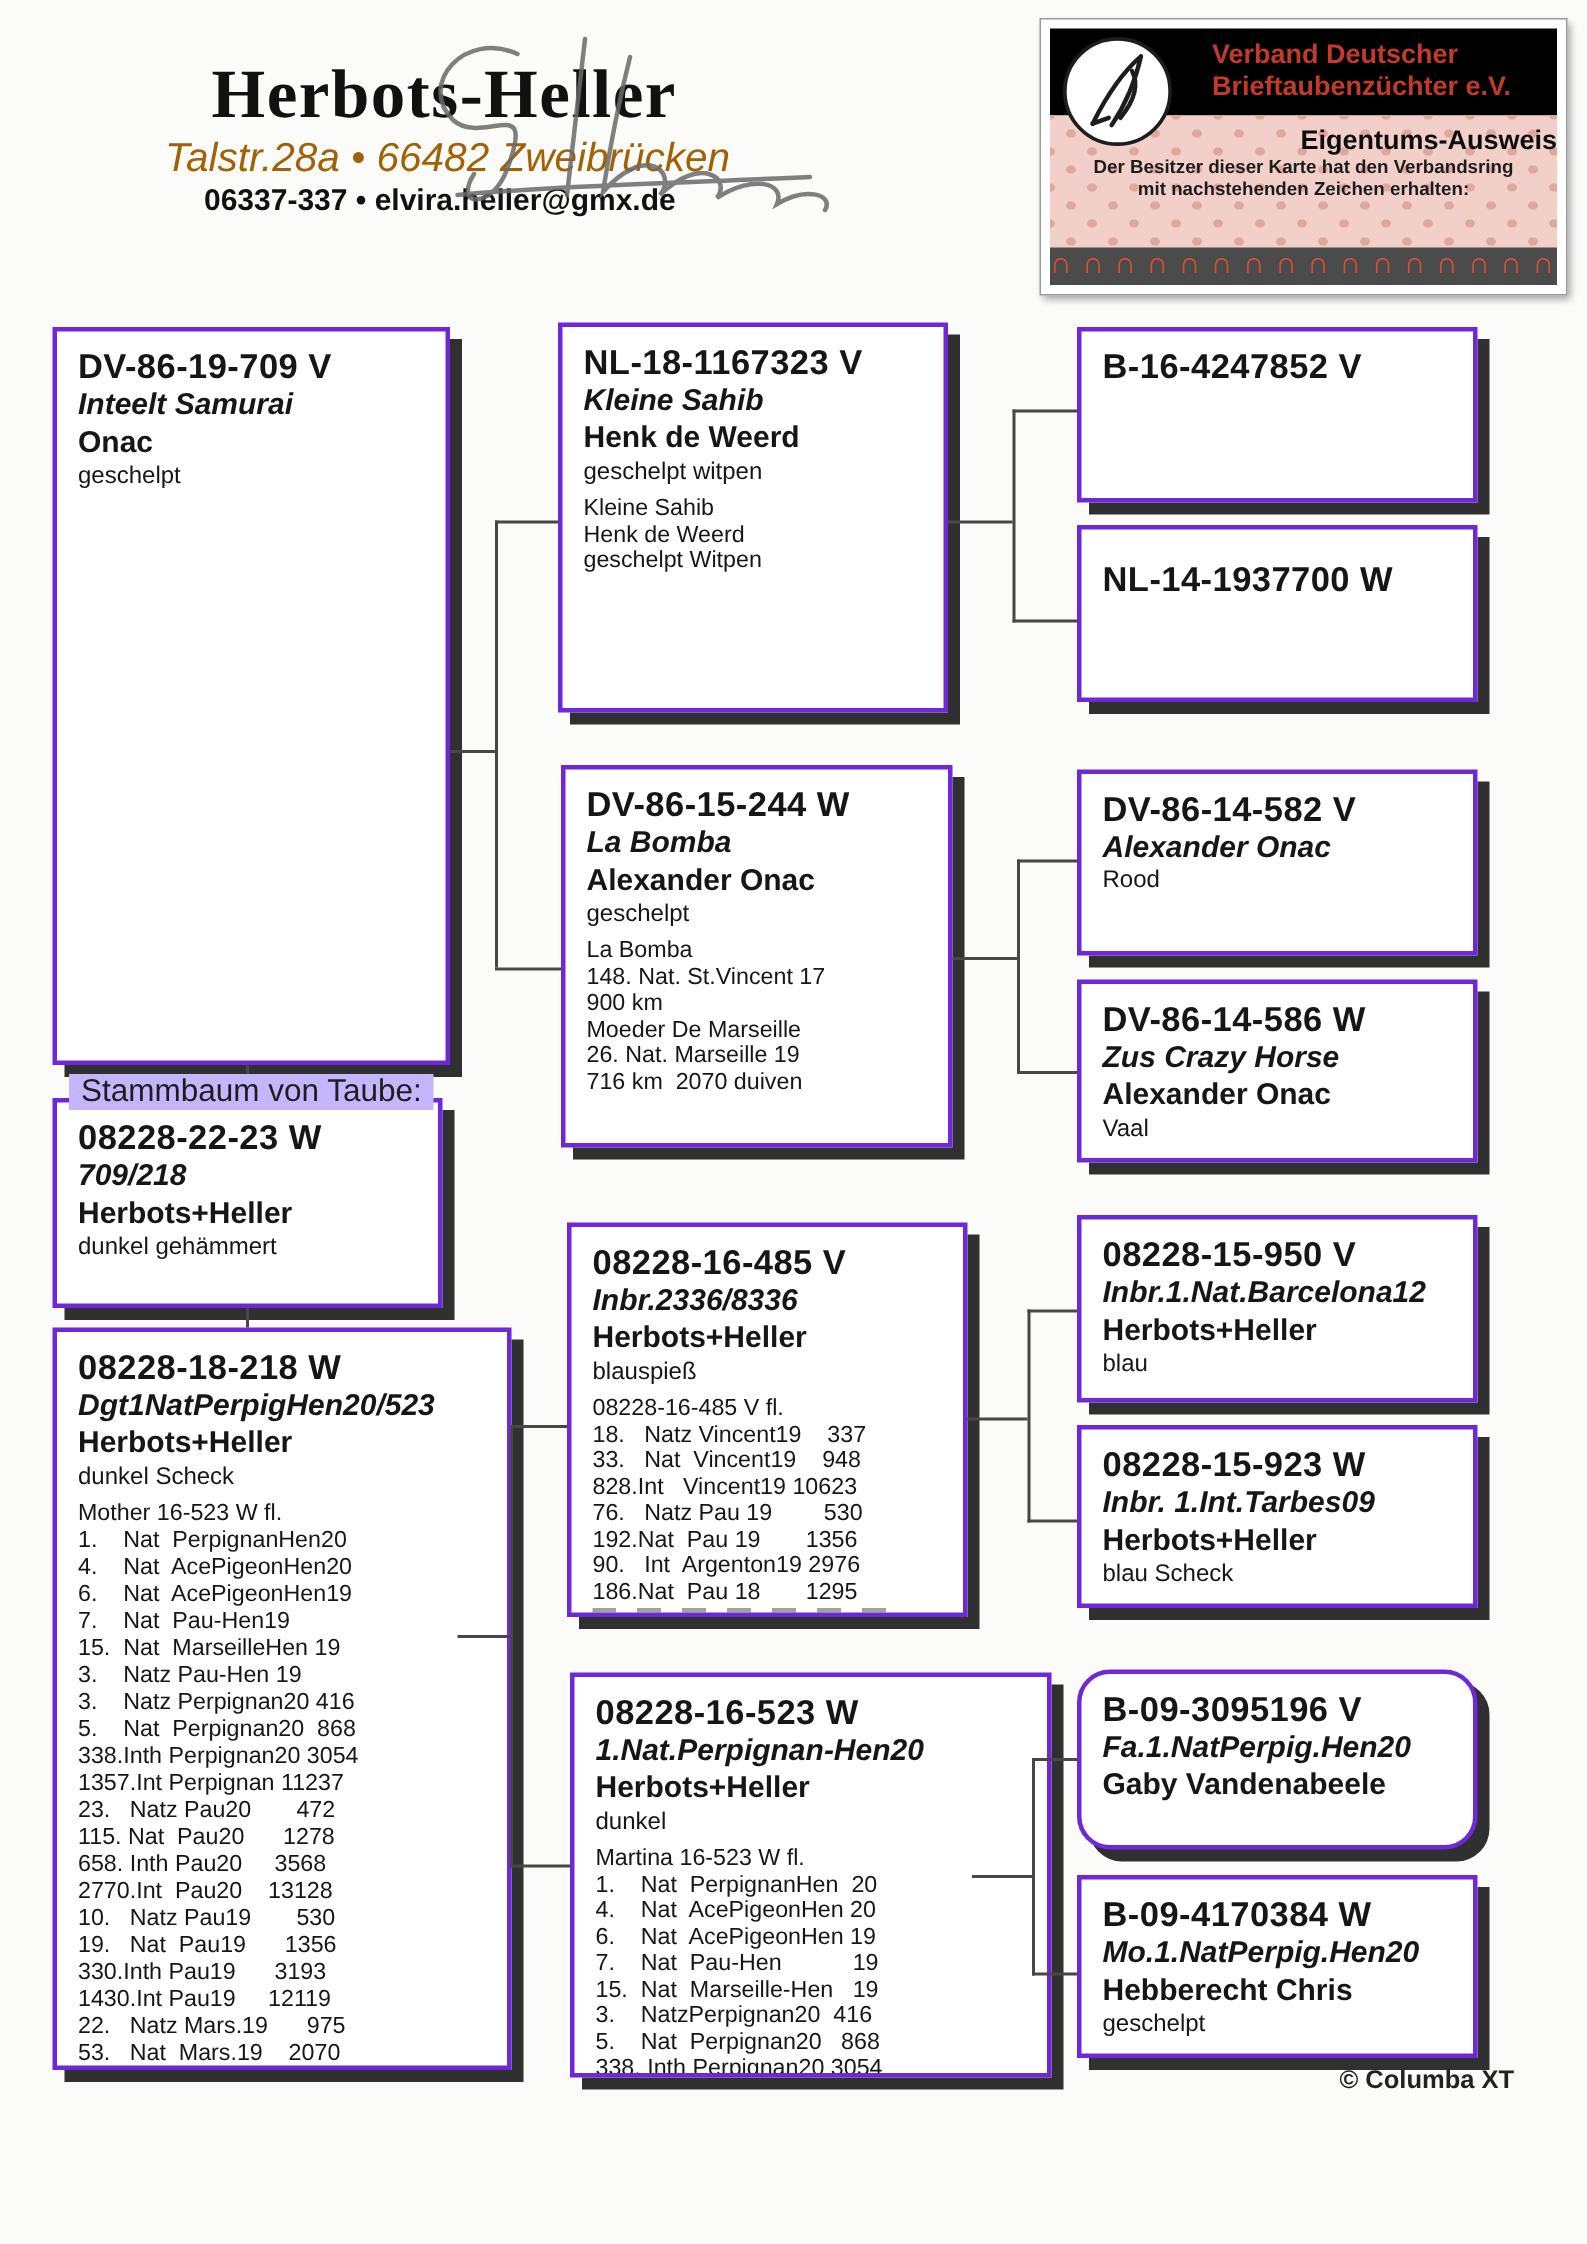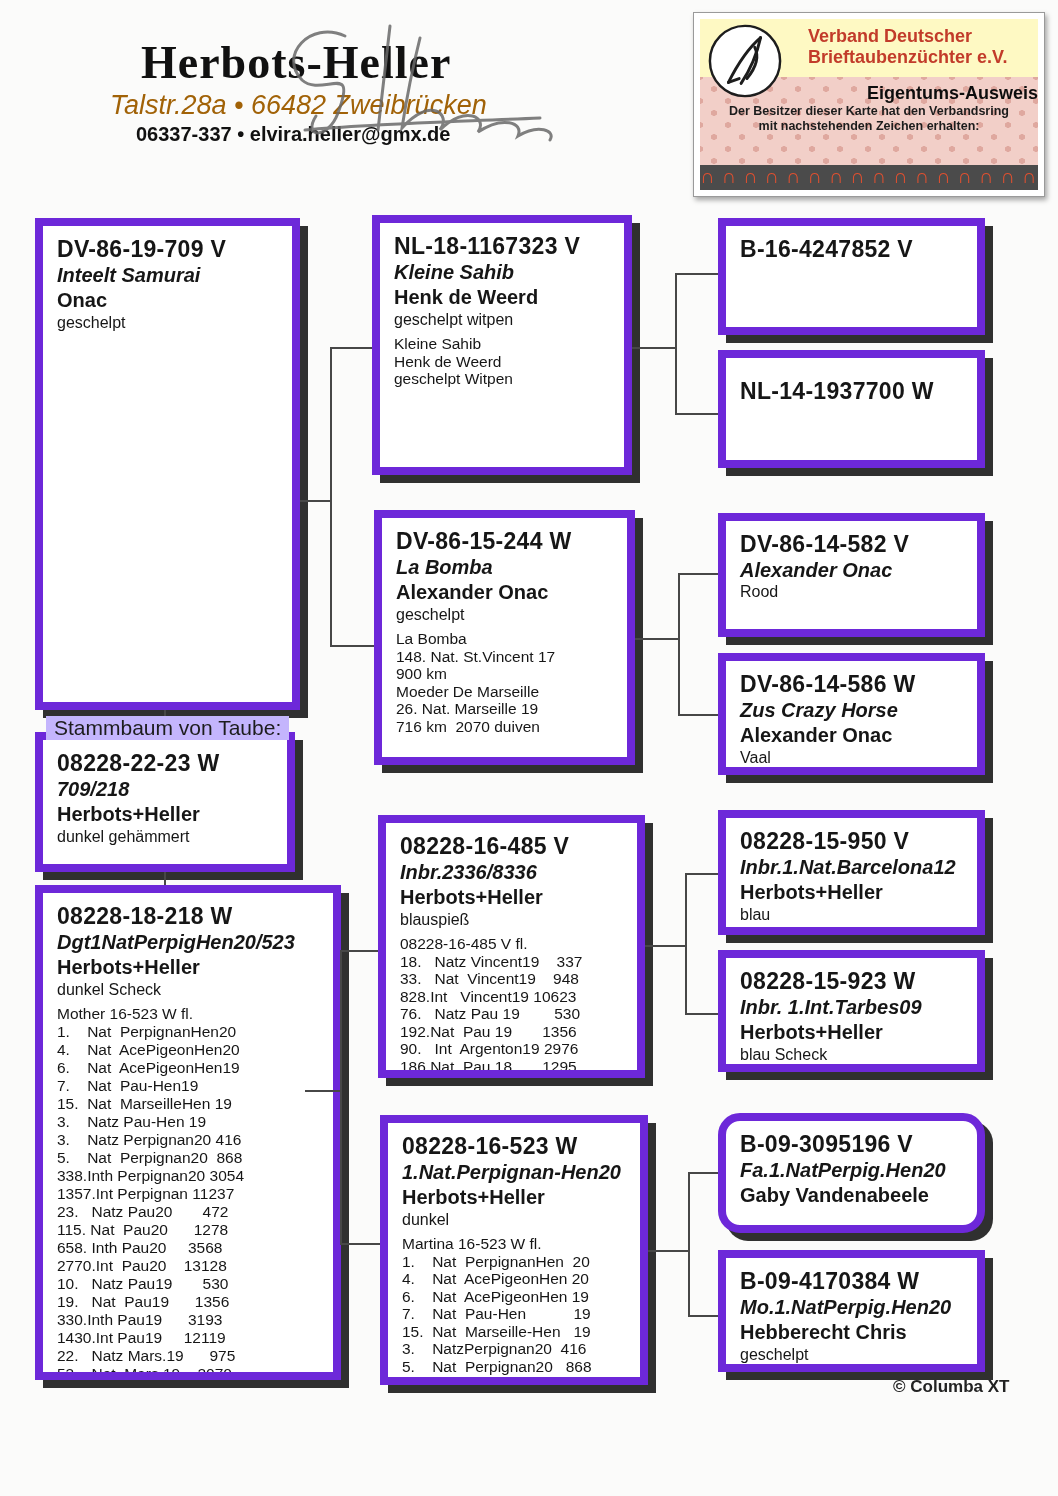--- a/index.html
+++ b/index.html
@@ -10,39 +10,39 @@
   
   .lh-name{left:141px;top:36px;font-family:"Liberation Serif", serif;
            font-weight:bold;font-size:46px;letter-spacing:1px;color:#111;}
   .lh-addr{left:110px;top:90px;font-style:italic;font-size:27px;color:#a16207;}
   .lh-contact{left:136px;top:123px;font-weight:bold;font-size:20px;color:#111;}
   .lh-sign{left:250px;top:18px;pointer-events:none;}
 
   
   .card{left:693px;top:12px;width:350px;height:183px;background:#fff;
         border:1px solid #9a9a9a;box-shadow:2px 3px 5px rgba(0,0,0,.35);}
-  .card-band{position:absolute;left:6px;right:6px;top:6px;height:58px;background:#fef9c3;}
+  .card-band{position:absolute;left:6px;right:6px;top:6px;height:58px;background:#000000;}
   .card-org{margin-left:108px;padding-top:7px;color:#c23b2a;font-weight:bold;
             font-size:18px;line-height:21px;}
   .card-logo{position:absolute;left:12px;top:9px;width:78px;height:78px;z-index:3;}
   .card-body{position:absolute;left:6px;right:6px;top:64px;bottom:6px;
              background-color:#f2cfc8;
              background-image:radial-gradient(#dfa89f 3px, transparent 3.5px),
                               radial-gradient(#dfa89f 3px, transparent 3.5px);
              background-size:28px 24px;background-position:0 0,14px 12px;overflow:hidden;}
   .card-title{text-align:right;font-weight:bold;font-size:18px;margin-top:6px;color:#0d0d0d;}
   .card-sub{text-align:center;font-size:12.5px;line-height:14.5px;font-weight:bold;color:#1c1c1c;}
   .card-ringstrip{background:#fdfdfd;margin:5px 5px 0;padding:1px 0 2px;text-align:center;
                   font-size:31px;font-weight:bold;letter-spacing:2px;color:#0a0a0a;}
   .card-orn{position:absolute;left:0;right:0;bottom:0;height:25px;background:#4b4b4b;
             color:#e2502f;font-size:20px;font-weight:bold;letter-spacing:7px;
             text-align:center;line-height:23px;overflow:hidden;white-space:nowrap;}
 
   
-  .box{position:absolute;background:#fff;border:8px solid #6d28d9;
+  .box{position:absolute;background:#fff;border:3px solid #6d28d9;
        box-shadow:8px 8px 0 #303030;padding:10px 14px;box-sizing:border-box;overflow:hidden;}
   .ring{font-size:23px;font-weight:bold;line-height:26px;margin-bottom:2px;letter-spacing:.3px;}
   .pname{font-size:20px;font-weight:bold;font-style:italic;line-height:22px;margin-bottom:2px;}
   .breeder{font-size:20px;font-weight:bold;line-height:24px;margin-bottom:2px;}
   .colorline{font-size:16px;line-height:18px;margin-bottom:2px;}
   .notes{margin-top:6px;font-size:15.5px;line-height:17.5px;}
   .note-line{white-space:pre;}
   .box-mother .notes{line-height:18px;}
   .clip-strip{height:8px;margin-top:2px;width:85%;opacity:.55;
               background:repeating-linear-gradient(90deg,#555 0 16px,transparent 16px 30px);}
@@ -176,21 +176,21 @@
       <div class="note-line">33.   Nat  Vincent19    948</div>
       <div class="note-line">828.Int   Vincent19 10623</div>
       <div class="note-line">76.   Natz Pau 19        530</div>
       <div class="note-line">192.Nat  Pau 19       1356</div>
       <div class="note-line">90.   Int  Argenton19 2976</div>
       <div class="note-line">186.Nat  Pau 18       1295</div>
     </div>
   <div class="clip-strip"></div>
 </div>
 
-<div class="box" style="left:380px;top:1115px;width:268px;height:270px;">
+<div class="box" style="left:380px;top:1115px;width:321px;height:270px;">
   <div class="ring">08228-16-523 W</div>
   <div class="pname">1.Nat.Perpignan-Hen20</div>
   <div class="breeder">Herbots+Heller</div>
   <div class="colorline">dunkel</div>
   <div class="notes">
       <div class="note-line">Martina 16-523 W fl.</div>
       <div class="note-line">1.    Nat  PerpignanHen  20</div>
       <div class="note-line">4.    Nat  AcePigeonHen 20</div>
       <div class="note-line">6.    Nat  AcePigeonHen 19</div>
       <div class="note-line">7.    Nat  Pau-Hen           19</div>

